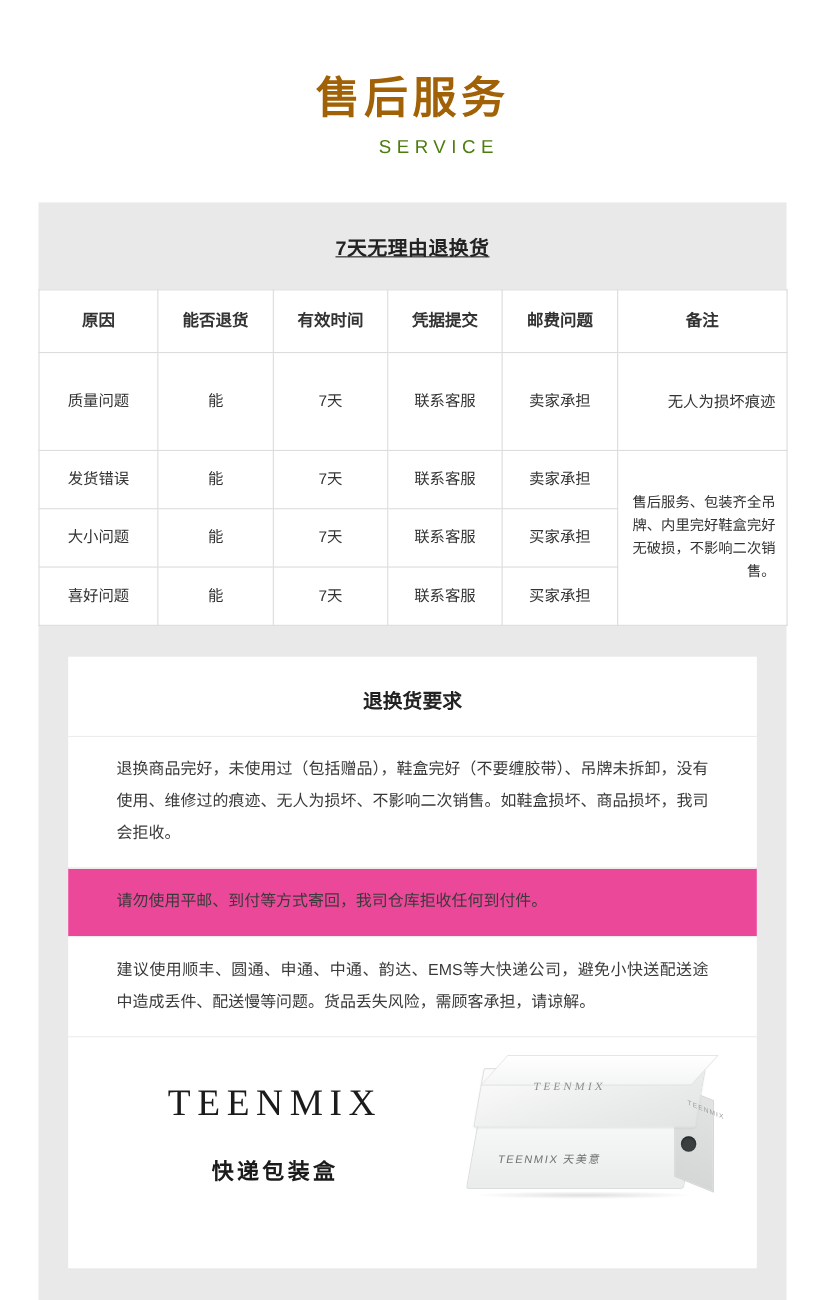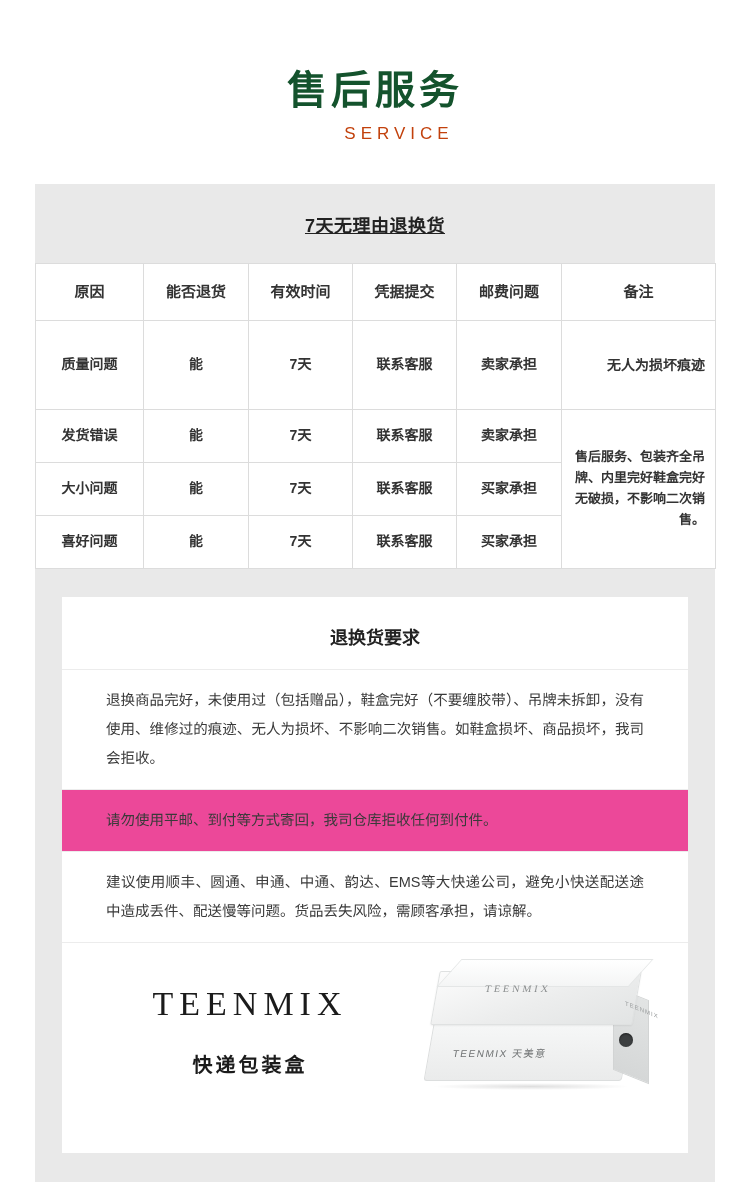--- a/index.html
+++ b/index.html
@@ -24,28 +24,28 @@
 
   
   .header {
     padding-top: 66px;
     text-align: center;
   }
   .header-title {
     font-size: 40px;
     font-weight: bold;
     letter-spacing: 4px;
-    color: #14532d;
+    color: #a16207;
     line-height: 1.2;
   }
   .header-sub {
     margin-top: 10px;
     font-size: 17px;
     letter-spacing: 5px;
-    color: #c2410c;
+    color: #4d7c0f;
     font-family: "Liberation Sans", "DejaVu Sans", sans-serif;
     margin-left: 48px;
   }
 
   
   .panel {
     margin: 40px 35px 0 35px;
     width: 680px;
     box-sizing: border-box;
     background: #e9e9e9;
@@ -78,21 +78,21 @@
     line-height: 1.55;
   }
   table.refund th {
     height: 56px;
     font-weight: bold;
     font-size: 15px;
     background: #ffffff;
   }
   table.refund td {
     height: 52px;
-    font-weight: bold;
+    font-weight: normal;
   }
   table.refund td.note {
     font-size: 13px;
     line-height: 1.6;
     padding: 18px 10px;
     text-align: right;
     vertical-align: middle;
   }
   table.refund td.note-first {
     font-size: 14px;

